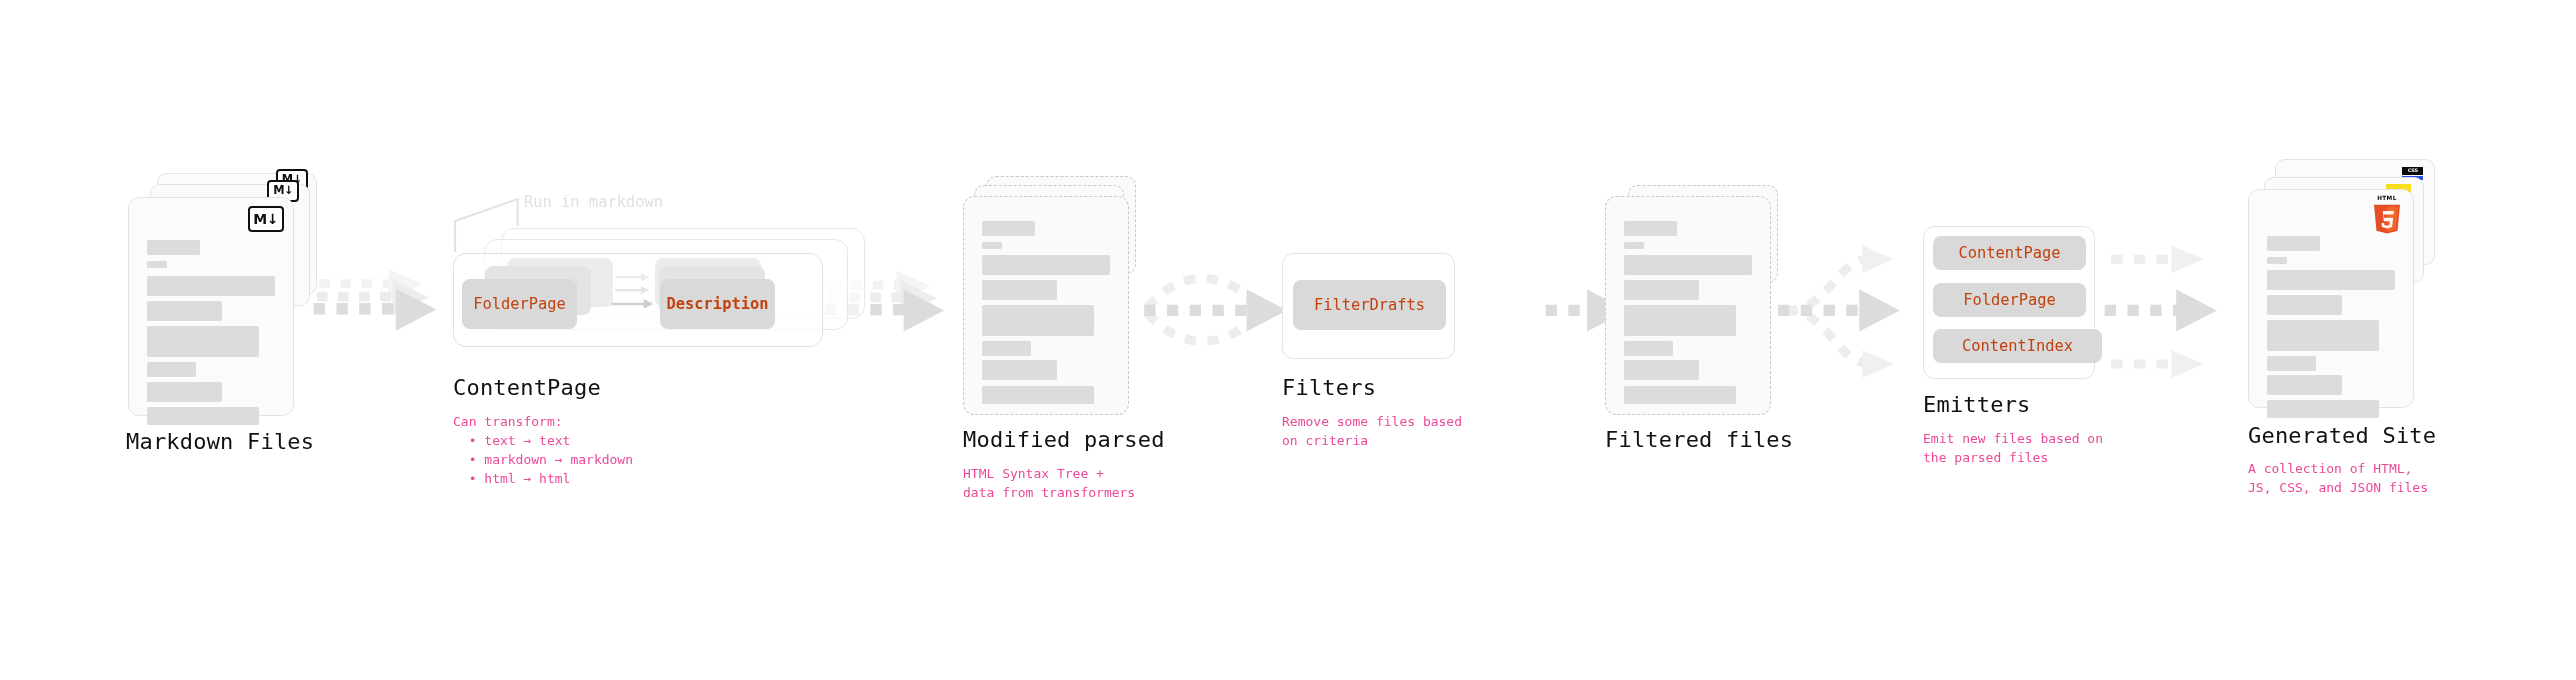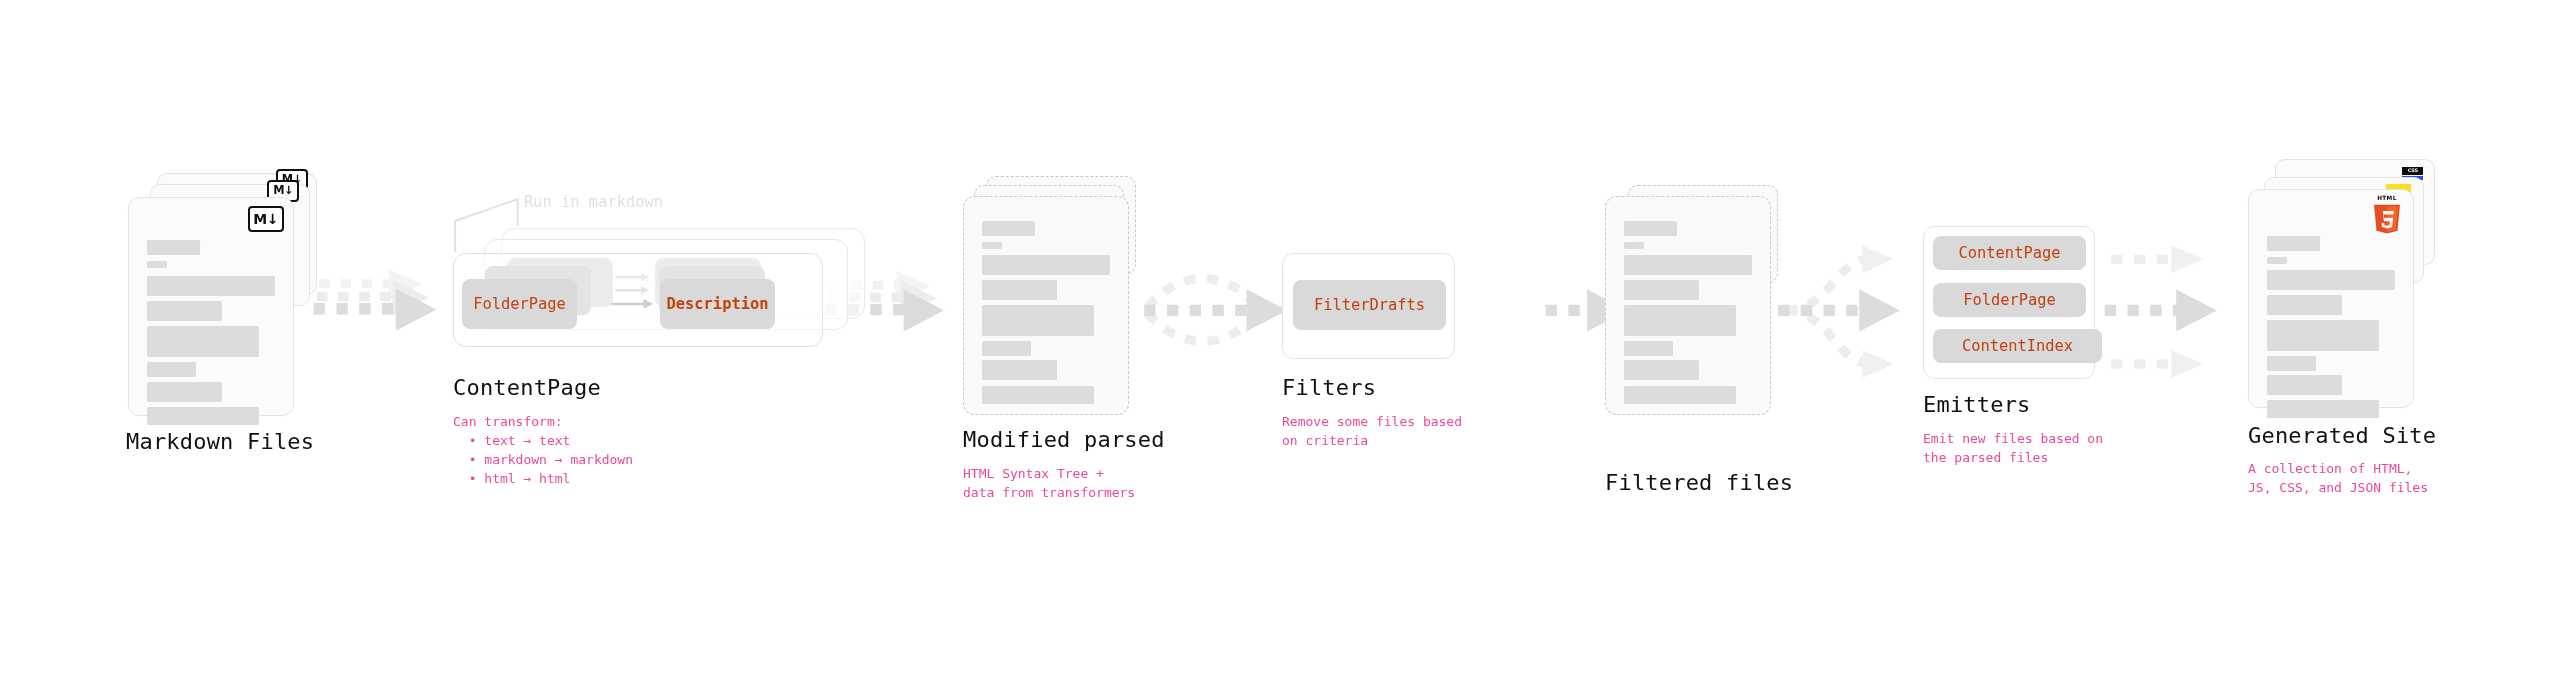--- a/index.html
+++ b/index.html
@@ -286,21 +286,21 @@
       <div class="skel" style="left:18px; top:23.6px;  width:53px;  height:15.4px;"></div>
       <div class="skel" style="left:18px; top:45px;  width:19.5px;  height:6.5px;"></div>
       <div class="skel" style="left:18px; top:58px;  width:128px; height:20.3px;"></div>
       <div class="skel" style="left:18px; top:83px; width:75px;  height:20.3px;"></div>
       <div class="skel" style="left:18px; top:108px; width:112px; height:31px;"></div>
       <div class="skel" style="left:18px; top:144px; width:49px;  height:14.6px;"></div>
       <div class="skel" style="left:18px; top:163px; width:75px;  height:20.3px;"></div>
       <div class="skel" style="left:18px; top:189px; width:112px; height:18px;"></div>
     </div>
 
-    <div class="caption" style="left:1605px; top:427px;margin-top:43px;">Filtered files</div>
+    <div class="caption" style="left:1605px; top:427px;">Filtered files</div>
   </div>
 
   <div class="node">
 
     <div class="plainbox" style="left:1923px; top:226px; width:172px; height:153px;"></div>
 
     <div class="chip" style="left:1933px; top:236px; width:153px; height:34px; background:#d9d9d9;">
       <span>ContentPage</span>
     </div>
     <div class="chip" style="left:1933px; top:283px; width:153px; height:34px; background:#d9d9d9;">

